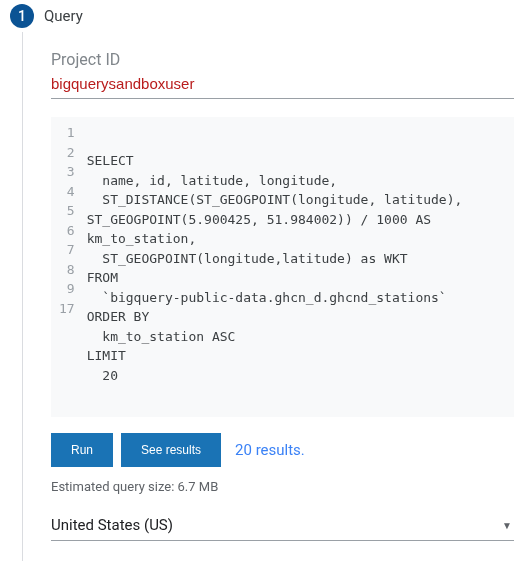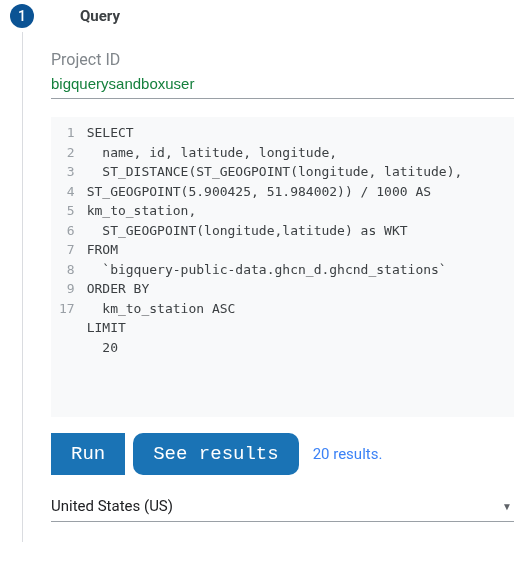--- a/index.html
+++ b/index.html
@@ -11,49 +11,49 @@
       width: 526px;
     }
     .wrap { padding-left: 6px; }
     .hdr { display: flex; align-items: center; gap: 10px; padding: 4px 0 4px 4px; }
     .step-circle {
       width: 24px; height: 24px; border-radius: 50%;
       background: #0b5394; color: #fff;
       display: flex; align-items: center; justify-content: center;
       font-size: 14px; font-weight: 500;
     }
-    .hdr-title { font-size: 15px; color: #3c4043; font-weight: 700; margin-left: 36px; }
+    .hdr-title { font-size: 15px; color: #3c4043; font-weight: 400; }
     .content {
       margin-left: 16px;
       border-left: 1px solid #dadce0;
       padding: 18px 12px 20px 28px;
     }
     .fld-label { font-size: 16px; color: #80868b; margin-bottom: 2px; }
     .proj-input {
       width: 100%; border: none; border-bottom: 1px solid #9aa0a6;
       font-size: 15px; padding: 4px 0 6px 0; outline: none;
-      color: #15803d; background: transparent;
+      color: #b91c1c; background: transparent;
     }
     .editor {
       margin-top: 18px; background: #f8f9fa;
       display: flex; font-family: Consolas, Menlo, monospace;
       font-size: 13px; line-height: 1.5; height: 300px;
     }
     .gutter {
       padding: 6px 8px; text-align: right; color: #9aa0a6;
       user-select: none; min-width: 28px;
     }
-    .code { padding: 6px 6px 6px 4px; color: #3c4043; white-space: pre-wrap; word-wrap: break-word; flex: 1; }
+    .code { padding: 6px 6px 6px 4px; color: #3c4043; white-space: pre-wrap; word-wrap: break-word; flex: 1; margin-top: 28px; }
     .btnrow { margin-top: 16px; display: flex; align-items: center; gap: 8px; }
     .btn {
       background: #1a73b5; color: #fff; border: none;
-      font-size: 19px; font-weight: 500; padding: 10px 20px;
-      cursor: pointer; font-family: Liberation Mono, monospace;
+      font-size: 12px; font-weight: 500; padding: 10px 20px;
+      cursor: pointer; font-family: Liberation Sans, sans-serif;
     }
-    .btn-see { background: #1a73b5; border-radius: 10px; }
+    .btn-see { background: #1a73b5; }
     .results-txt { font-size: 15px; color: #3b82f6; margin-left: 6px; }
     .est { margin-top: 12px; font-size: 13px; color: #5f6368; }
     .loc-sect { margin-top: 18px; }
     .loc-select {
       display: flex; justify-content: space-between; align-items: center;
       border-bottom: 1px solid #9aa0a6; padding: 4px 2px 6px 0;
       font-size: 15px; color: #202124; cursor: pointer;
     }
     .chev { color: #5f6368; font-size: 10px; }
   </style>
@@ -96,20 +96,21 @@
 LIMIT
   20</div>
     </div>
 
     <div class="btnrow">
       <button class="btn">Run</button>
       <button class="btn btn-see">See results</button>
       <span class="results-txt">20 results.</span>
     </div>
 
+    <div class="est">Estimated query size: 6.7 MB</div>
 
     <div class="loc-sect">
       <div class="loc-select">
         <span>United States (US)</span>
         <span class="chev">▼</span>
       </div>
     </div>
   </div>
 </div>
 

